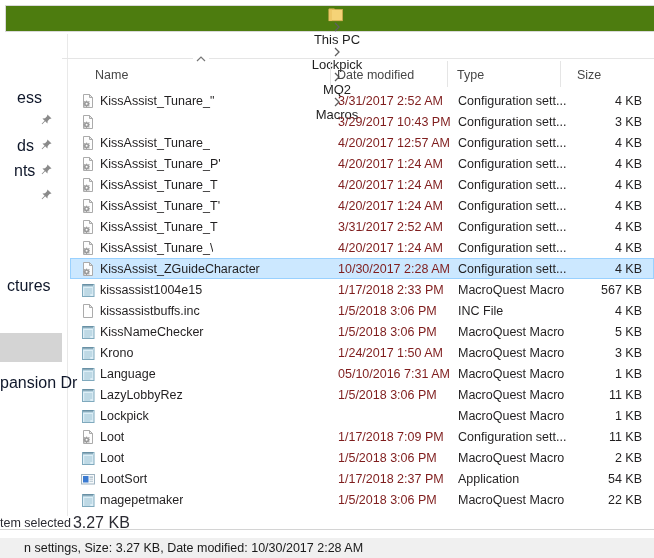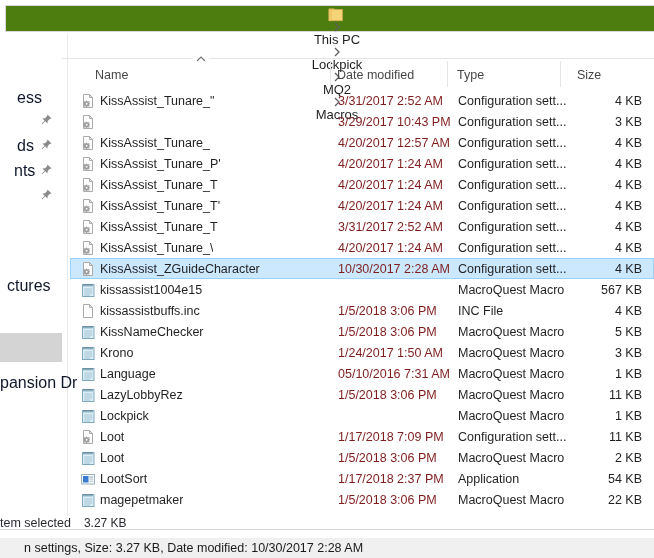--- a/index.html
+++ b/index.html
@@ -34,21 +34,21 @@
   .frow.selected { background:#cce8ff; border-color:#99d1ff; }
   .frow .ficon { position:absolute; left:9px; top:2px; width:16px; height:16px; }
   .frow .fname { position:absolute; left:29px; top:3px; font-size:12.5px; color:#211f20; white-space:nowrap; max-width:230px; overflow:hidden; }
   .frow .fdate { position:absolute; left:267px; top:3px; font-size:12.5px; color:#7f1d1d; white-space:nowrap; }
   .frow .ftype { position:absolute; left:387px; top:3px; font-size:12.5px; color:#211f20; white-space:nowrap; }
   .frow .fsize { position:absolute; right:11px; top:3px; font-size:12.5px; color:#211f20; white-space:nowrap; text-align:right; }
 
   
   .status1 { position:absolute; left:0; top:516px; height:14px; display:flex; align-items:center; }
   .status1 .sel-text { font-size:12.5px; color:#2b2b33; white-space:nowrap; }
-  .status1 .sel-size { font-size:12px; color:#2b2b33; margin-left:13px; white-space:nowrap; }
+  .status1 .sel-size { font-size:16px; color:#2b2b33; margin-left:2px; white-space:nowrap; }
   .status-divider { position:absolute; left:0; top:529px; width:654px; height:1px; background:#d4d4d4; }
   .status2 { position:absolute; left:0; top:538px; width:654px; height:20px; background:#f0f0f0;
     display:flex; align-items:center;padding-left:24px; }
   .status2 .details { font-size:12.5px; color:#1a1a1a; white-space:nowrap; }
 
   svg { display:block; }
 </style>
 </head>
 <body>
 
@@ -360,20 +360,21 @@
     </g>
     <g stroke="#9fc4d4" stroke-width="1">
       <line x1="4.2" y1="7" x2="12.3" y2="7"></line>
       <line x1="4.2" y1="9" x2="12.3" y2="9"></line>
       <line x1="4.2" y1="11" x2="12.3" y2="11"></line>
       <line x1="4.2" y1="13" x2="10.3" y2="13"></line>
     </g>
   </svg>
 </span>
     <span class="fname">kissassist1004e15</span>
+    <span class="fdate">1/17/2018 2:33 PM</span>
     <span class="ftype">MacroQuest Macro</span>
     <span class="fsize">567 KB</span>
   </div>
       <div class="frow">
     <span class="ficon">
   <svg width="16" height="16" viewBox="0 0 16 16">
     <path d="M3.5 1.5h6l3 3v10h-9z" fill="#fefefe" stroke="#ababab" stroke-width="1"></path>
     <path d="M9.5 1.5v3h3z" fill="#e9e9e9" stroke="#ababab" stroke-width="1"></path>
   </svg>
 </span>

